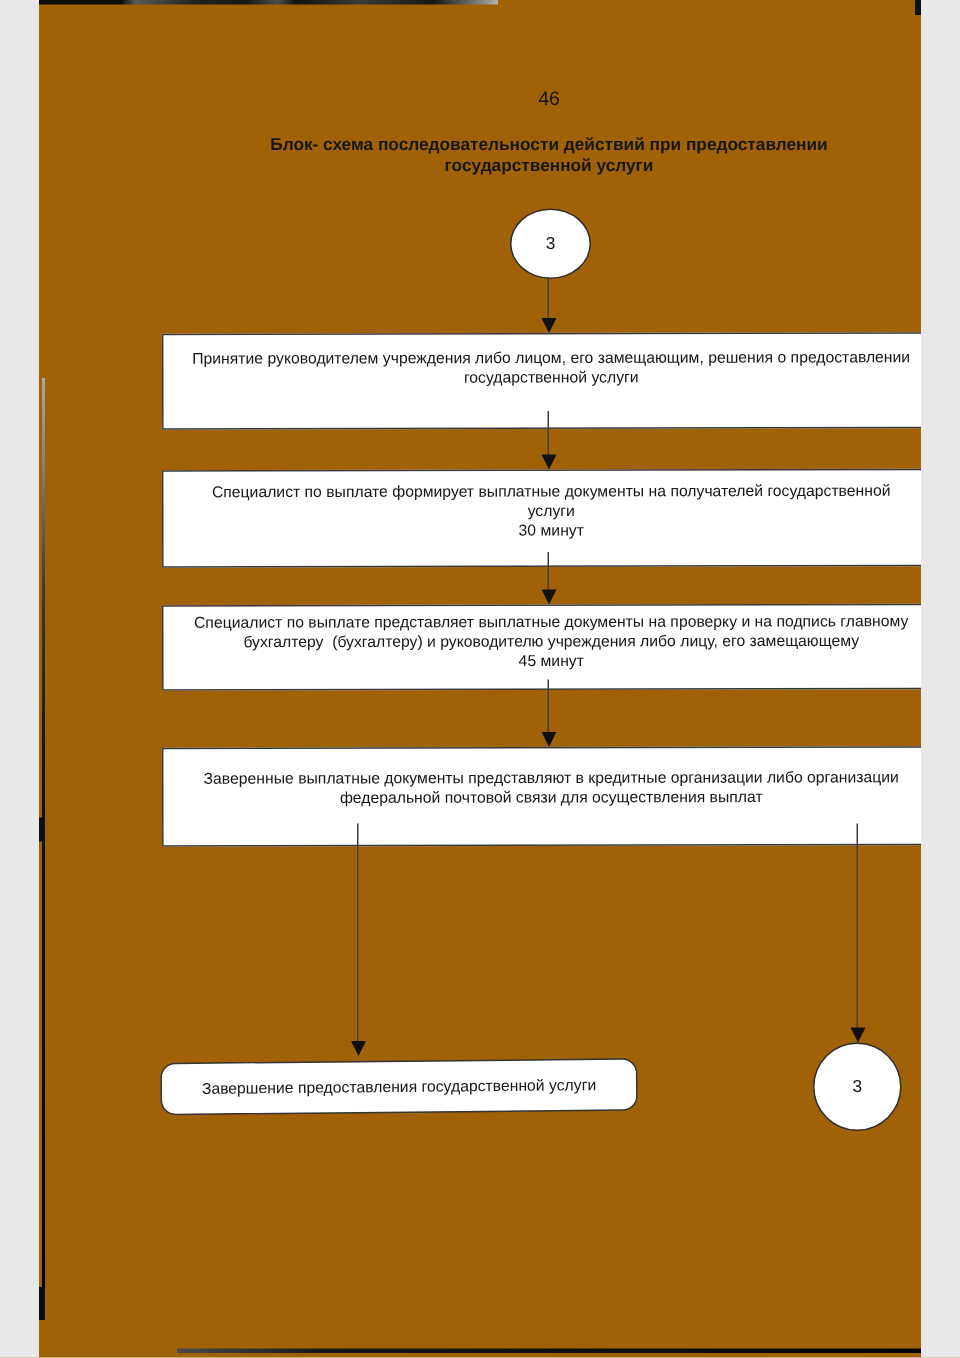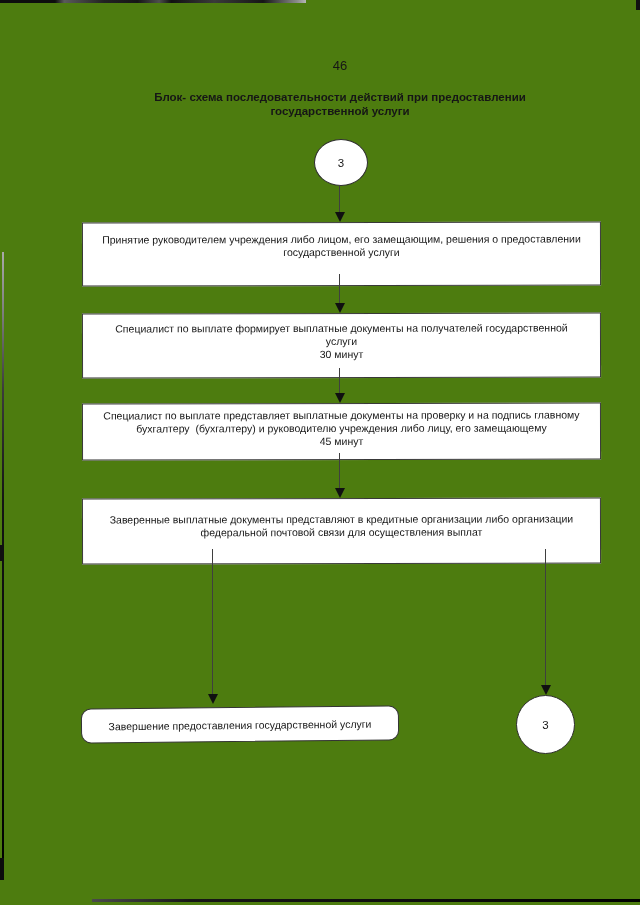--- a/index.html
+++ b/index.html
@@ -1,17 +1,17 @@
 <!DOCTYPE html>
 <html><head>
 <meta charset="utf-8">
 <style>
   html,body{margin:0;padding:0;background:#e8e8e8;}
   .page{
-    position:relative;width:640px;height:905px;background:#4d7c0f;
+    position:relative;width:588px;height:905px;background:#a16207;
     font-family:"Liberation Sans","DejaVu Sans",sans-serif;color:#161616;
     overflow:hidden;margin:0 auto;
   }
   
   .scan-top{position:absolute;left:0;top:0;width:306px;height:3px;
     background:linear-gradient(90deg,#0d0d0d 0%,#0d0d0d 18%,#5a5a5a 21%,#222 34%,#161616 45%,#4d4d4d 52%,#111 56%,#3a3a3a 70%,#161616 86%,#8a8a8a 97%,#b5b5b5 100%);}
   .scan-top-right{position:absolute;right:0;top:0;width:4px;height:10px;background:#111;}
   .scan-left{position:absolute;left:2px;top:252px;width:2px;height:622px;
     background:linear-gradient(180deg,#a9a9a9 0%,#7d7d7d 10%,#3c3c3c 22%,#141414 40%,#000 100%);}
   .scan-blob1{position:absolute;left:0;top:545px;width:4px;height:16px;background:#101010;}

